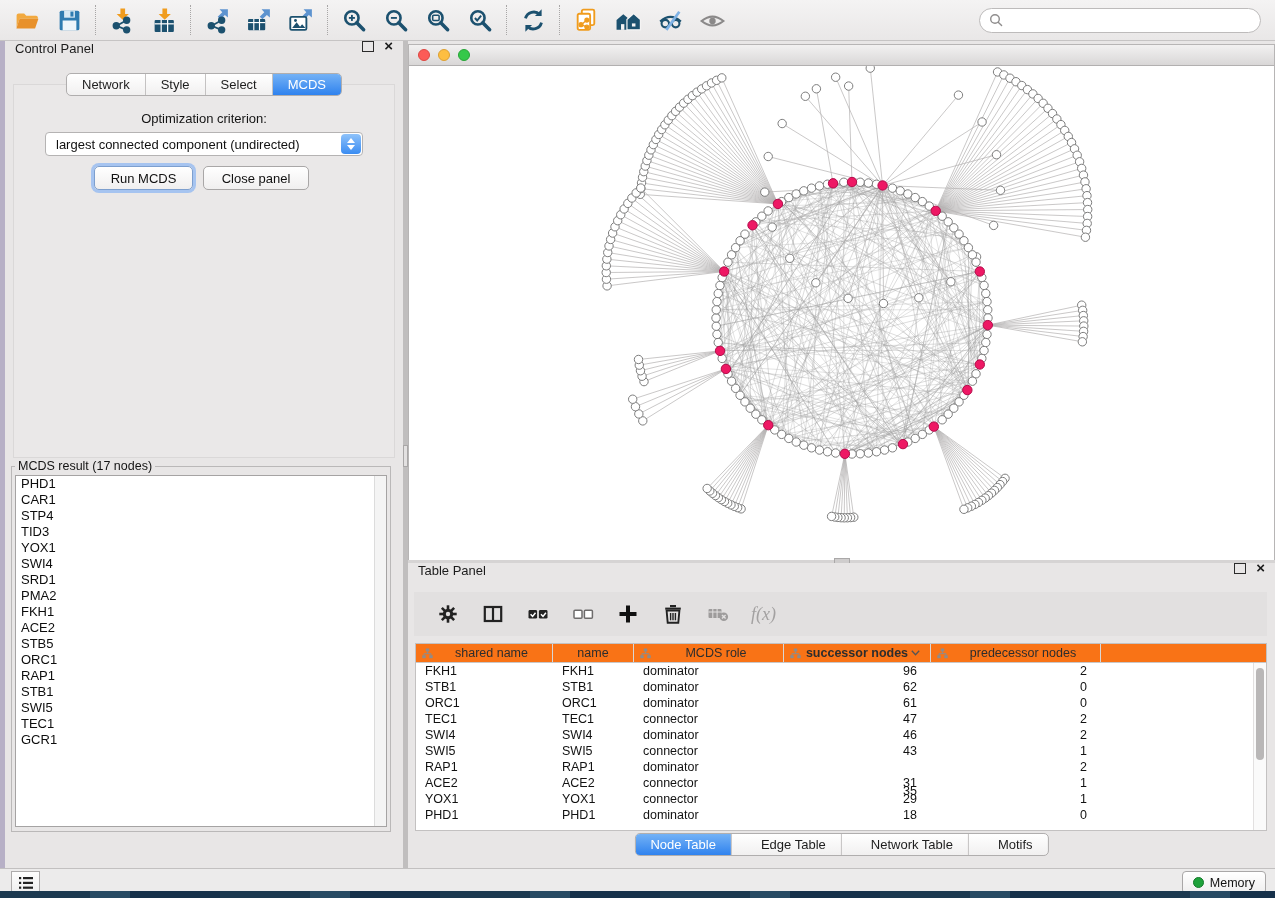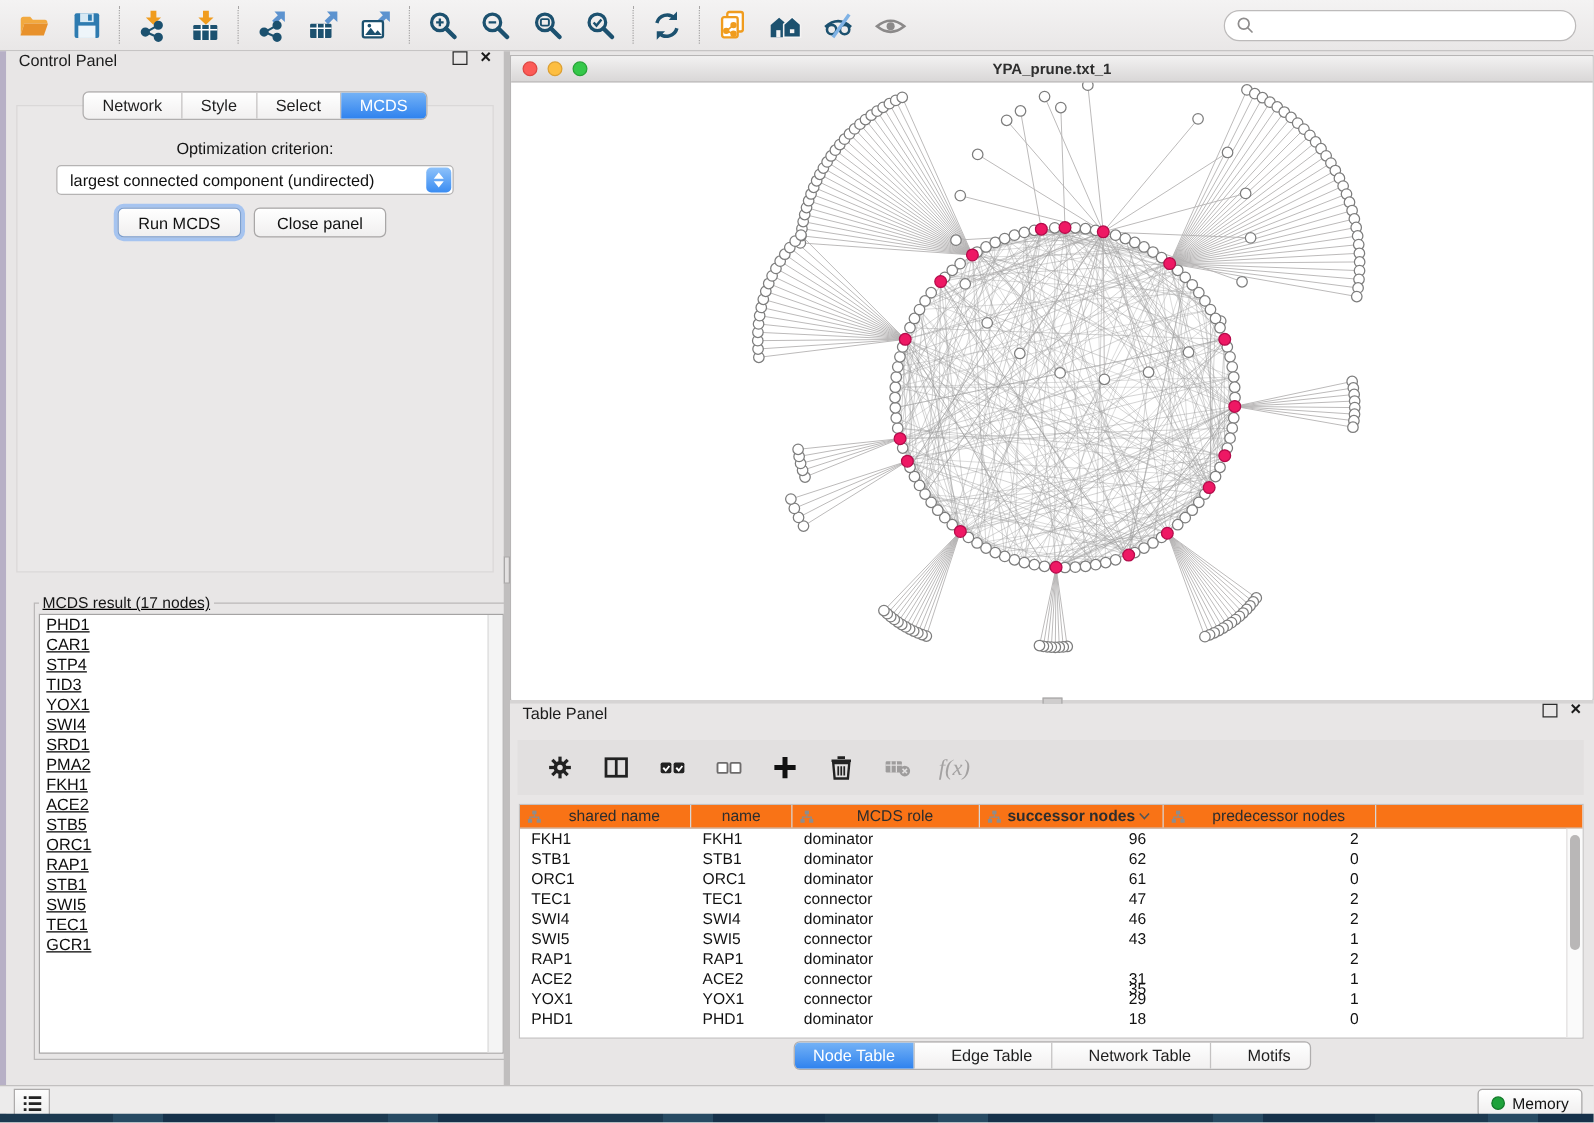--- a/index.html
+++ b/index.html
@@ -40,21 +40,21 @@
                background:linear-gradient(#8ec2fa,#3a8cf2);display:flex;flex-direction:column;
                align-items:center;justify-content:center;gap:2px;}
   .chev-up{width:0;height:0;border-left:4px solid transparent;border-right:4px solid transparent;border-bottom:5px solid #fff;}
   .chev-dn{width:0;height:0;border-left:4px solid transparent;border-right:4px solid transparent;border-top:5px solid #fff;}
   .btn{height:24px;border:1px solid #a9a7a7;border-radius:5px;background:linear-gradient(#ffffff,#f0efef);
        font-size:13px;color:#111;display:inline-flex;align-items:center;justify-content:center;
        padding:0 14px;box-sizing:border-box;font-family:"Liberation Sans",sans-serif;}
   #run-btn{position:absolute;left:89px;top:125px;width:99px;box-shadow:0 0 0 3px rgba(110,165,245,.55);border-color:#7d9fce;}
   #close-btn{position:absolute;left:198px;top:125px;width:106px;}
   #mcds-fieldset{position:absolute;left:6px;top:418px;width:372px;height:366px;border:1px solid #bab8b8;
-                 margin:16px;padding:2px 3px 3px 3px;text-decoration:underline;}
+                 margin:0;padding:2px 3px 3px 3px;}
   #mcds-fieldset legend{font-size:12.5px;color:#141414;padding:0 3px;}
   #mcds-list{position:relative;width:100%;height:352px;background:#fff;border:1px solid #a5a3a3;box-sizing:border-box;overflow:hidden;}
   .mcds-item{font-size:13px;color:#0d0d0d;line-height:16px;padding-left:5px;}
   #mcds-scroll{position:absolute;right:0;top:0;bottom:0;width:11px;background:#f4f4f4;border-left:1px solid #dcdcdc;}
   
   #v-split{position:absolute;left:403px;top:41px;width:5px;height:827px;background:#c0bebe;}
   #v-split .grip{position:absolute;left:0;top:404px;width:5px;height:22px;background:#e3e1e1;border:1px solid #a9a7a7;box-sizing:border-box;}
   
   #net-window{position:absolute;left:408px;top:44px;width:867px;height:516px;border:1px solid #b7b5b5;box-sizing:border-box;background:#fff;}
   #net-titlebar{height:20px;background:linear-gradient(#f2f1f1,#d9d7d7);border-bottom:1px solid #b2b0b0;
@@ -320,21 +320,20 @@
     <div class="grip"></div>
   </div>
 
 <div id="net-window">
   <div id="net-titlebar">
     <span id="traffic">
       <span class="tl red"></span>
       <span class="tl yellow"></span>
       <span class="tl green"></span>
     </span>
-    <span id="net-title">YPA_prune.txt_1</span>
   </div>
   <svg id="net-canvas" viewBox="0 0 865 494">
       <line x1="326.61374696700307" y1="181.64205727183878" x2="550.0569533628309" y2="168.12623332251815" stroke="#9c9c9c" stroke-width="0.7" opacity="0.4"></line>
       <line x1="570.1622090052164" y1="203.77373536221518" x2="318.98162094507575" y2="307.81614154157495" stroke="#9c9c9c" stroke-width="0.7" opacity="0.4"></line>
       <line x1="341.20253824873026" y1="342.1846815207482" x2="570.1622090052164" y2="203.77373536221518" stroke="#9c9c9c" stroke-width="0.7" opacity="0.4"></line>
       <line x1="533.1846815207481" y1="150.20253824873024" x2="313.15796215483783" y2="292.4604153243077" stroke="#9c9c9c" stroke-width="0.7" opacity="0.4"></line>
       <line x1="365.7431944445627" y1="140.0741942384628" x2="513.3579427281613" y2="135.61374696700312" stroke="#9c9c9c" stroke-width="0.7" opacity="0.4"></line>
       <line x1="434.78852435056916" y1="387.75187537437114" x2="434.7885243505691" y2="116.24812462562883" stroke="#9c9c9c" stroke-width="0.7" opacity="0.4"></line>
       <line x1="313.15796215483783" y1="211.53958467569237" x2="467.5146851426911" y2="385.77230734481157" stroke="#9c9c9c" stroke-width="0.7" opacity="0.4"></line>
       <line x1="379.7976486020474" y1="131.5779805111635" x2="526.8737666774819" y2="359.0569533628308" stroke="#9c9c9c" stroke-width="0.7" opacity="0.4"></line>

